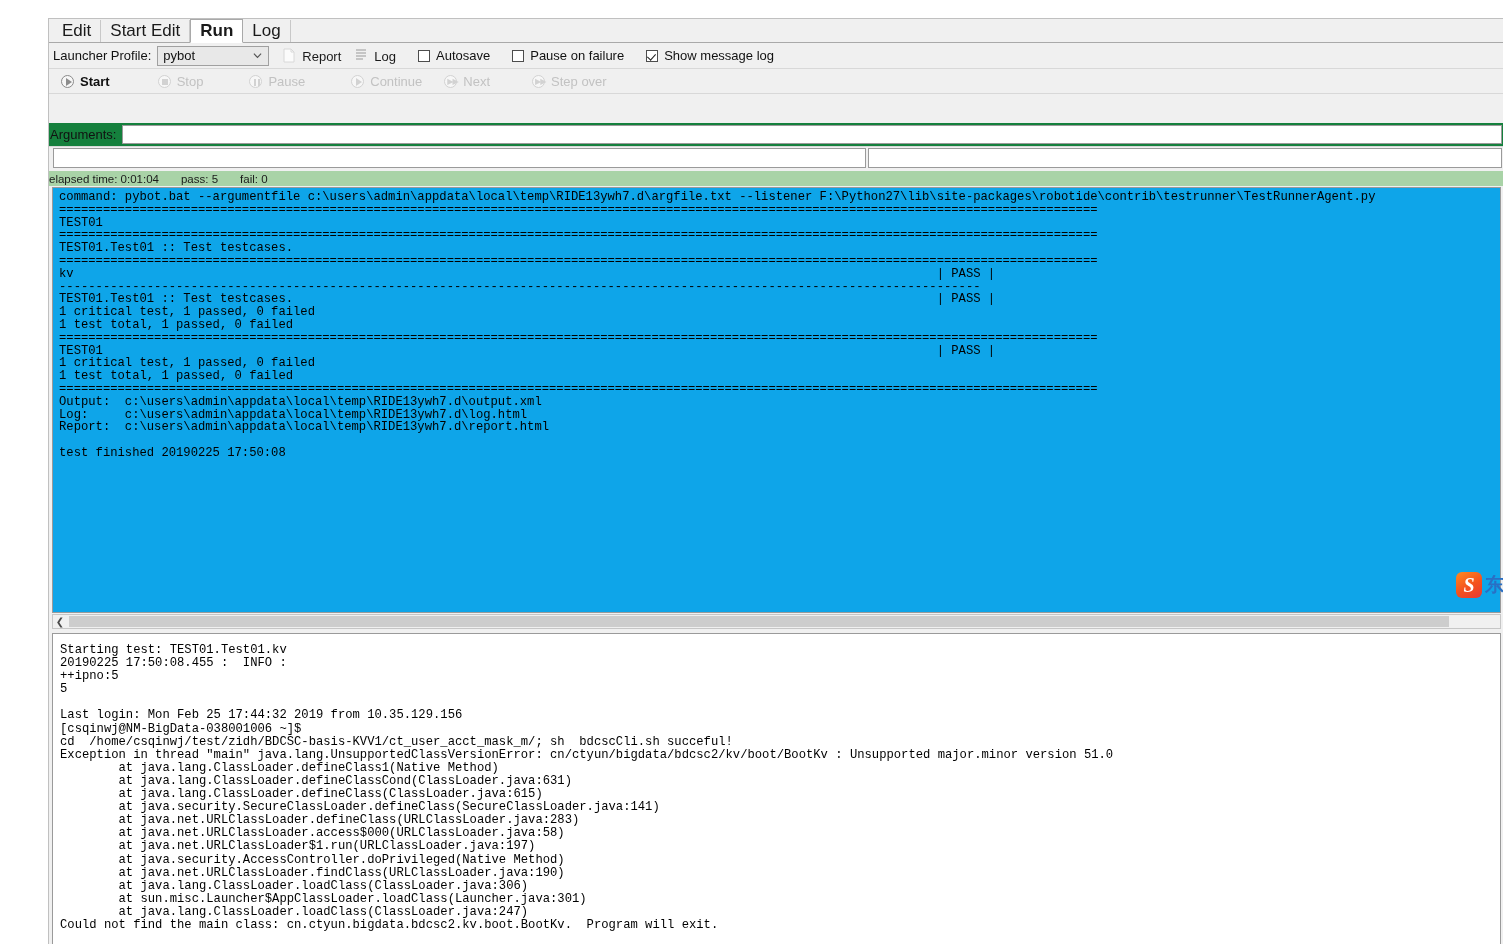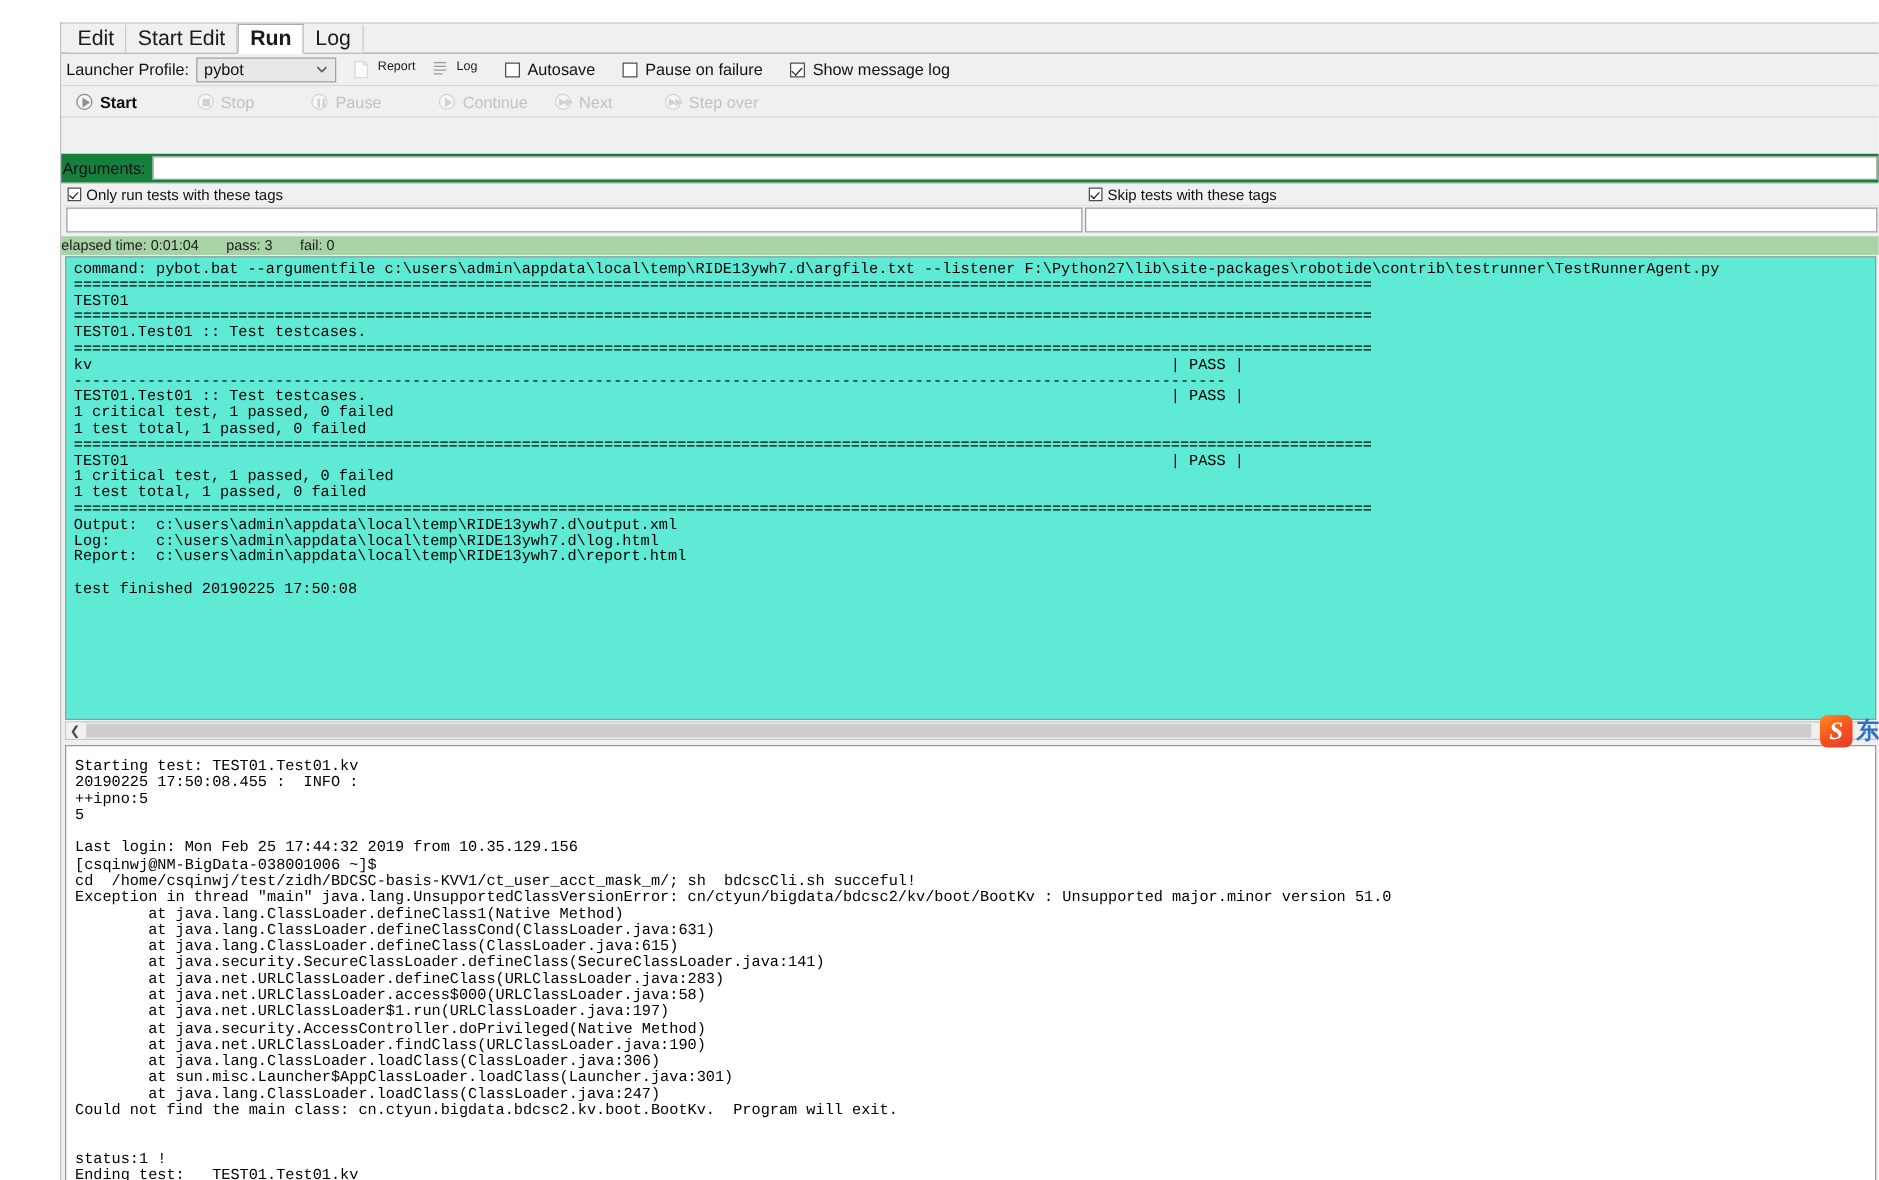--- a/index.html
+++ b/index.html
@@ -84,24 +84,24 @@
     padding-left: 5px;
   }
   .combo .chev {
     position: absolute;
     right: 6px;
     top: 4px;
     width: 9px; height: 9px;
   }
   .tbtn {
     display: flex;
-    align-items: flex-start;
+    align-items: flex-end;
     gap: 5px;
     margin-left: 14px;
-    font-size: 10px;
+    font-size: 13px;
     color: #cdcdcd;
     white-space: nowrap;
   }
   .tbtn .glyph {
     display: inline-block;
     width: 14px; height: 16px;
   }
   .chk-group {
     display: flex;
     align-items: center;
@@ -269,24 +269,24 @@
     font-size: 11.5px;
     color: #1a1a1a;
     padding-left: 0;
     gap: 0;
     border-top: 1px solid #f0f0f0;
   }
   .statusbar span { white-space: pre; }
 
   
   .console-wrap {
-    background: #5eead4;
+    background: #0ea5e9;
     border: 1px solid #9a9a9a;
     margin: 1px 2px 0 3px;
-    height: 371px;
+    height: 426px;
     position: relative;
     overflow: hidden;
   }
   .console {
     position: absolute;
     left: 0; top: 0;
     padding: 3px 0 0 6px;
     font-family: "Liberation Mono", monospace;
     font-size: 12.2px;
     line-height: 12.8px;
@@ -469,40 +469,30 @@
           </span>
         <span>Step over</span>
       </div>
     </div>
 
     <div class="row-args">
       <span class="lbl">Arguments:</span>
       <input class="txt" type="text" value="" style="">
     </div>
 
-    <div class="row-tagchk">
-      <div class="tagchk tagchk-left">
-        <span class="box-sm checked"></span>
-        <span>Only run tests with these tags</span>
-      </div>
-      <div class="tagchk tagchk-right">
-        <span class="box-sm checked"></span>
-        <span>Skip tests with these tags</span>
-      </div>
-    </div>
 
     <div class="row-tagfields">
       <input class="tagfield left" type="text" value="" style="">
       <input class="tagfield right" type="text" value="" style="">
     </div>
 
     <div class="statusbar">
       <span>elapsed time: 0:01:04</span>
       <span style="width:22px"> </span>
-      <span>pass: 3</span>
+      <span>pass: 5</span>
       <span style="width:22px"> </span>
       <span>fail: 0</span>
     </div>
 
     <div class="console-wrap">
       <div class="console" id="console"><div class="ln">command: pybot.bat --argumentfile c:\users\admin\appdata\local\temp\RIDE13ywh7.d\argfile.txt --listener F:\Python27\lib\site-packages\robotide\contrib\testrunner\TestRunnerAgent.py</div><div class="ln">==============================================================================================================================================</div><div class="ln">TEST01</div><div class="ln">==============================================================================================================================================</div><div class="ln">TEST01.Test01 :: Test testcases.</div><div class="ln">==============================================================================================================================================</div><div class="ln">kv                                                                                                                      | PASS |</div><div class="ln">------------------------------------------------------------------------------------------------------------------------------</div><div class="ln">TEST01.Test01 :: Test testcases.                                                                                        | PASS |</div><div class="ln">1 critical test, 1 passed, 0 failed</div><div class="ln">1 test total, 1 passed, 0 failed</div><div class="ln">==============================================================================================================================================</div><div class="ln">TEST01                                                                                                                  | PASS |</div><div class="ln">1 critical test, 1 passed, 0 failed</div><div class="ln">1 test total, 1 passed, 0 failed</div><div class="ln">==============================================================================================================================================</div><div class="ln">Output:  c:\users\admin\appdata\local\temp\RIDE13ywh7.d\output.xml</div><div class="ln">Log:     c:\users\admin\appdata\local\temp\RIDE13ywh7.d\log.html</div><div class="ln">Report:  c:\users\admin\appdata\local\temp\RIDE13ywh7.d\report.html</div><div class="ln">&nbsp;</div><div class="ln">test finished 20190225 17:50:08</div></div>
     </div>
 
     <div class="hscroll">
       <div class="arrow-l">❮</div>

